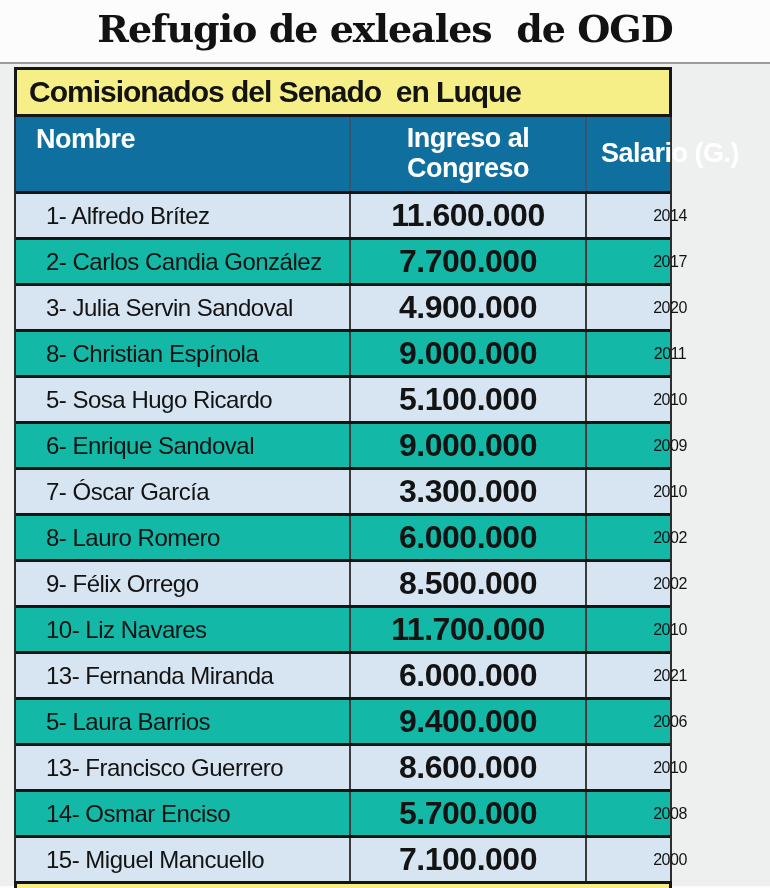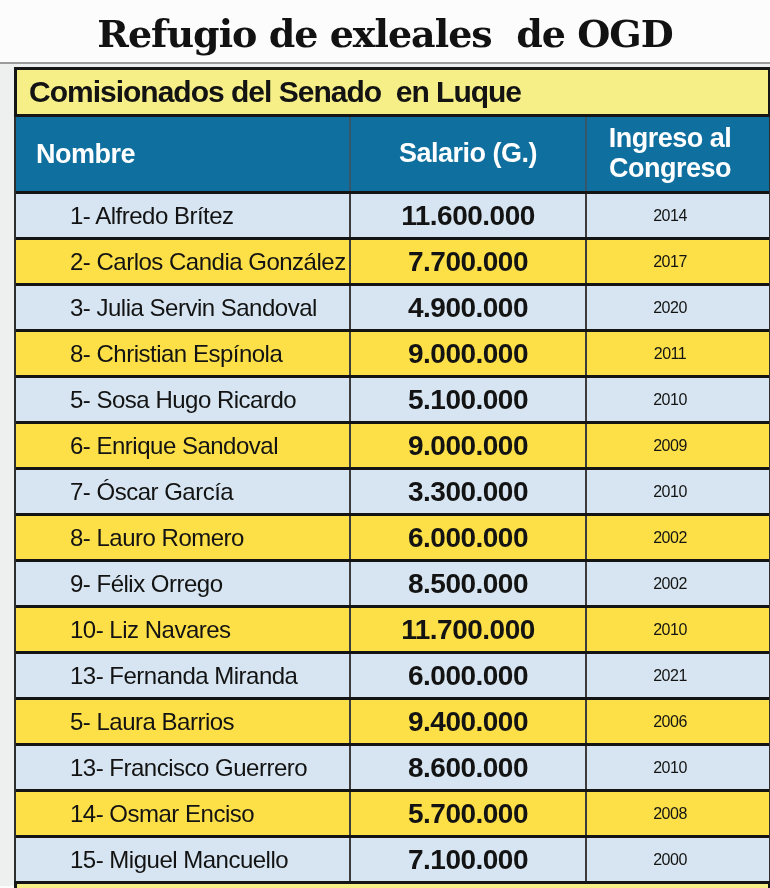--- a/index.html
+++ b/index.html
@@ -10,39 +10,39 @@
     width: 770px; height: 888px;
     overflow: hidden;
     background: #fcfcfc;
   }
 
   
   .title-band {
     height: 64px;
     background: #fcfcfc;
     border-bottom: 2px solid #9b9b9b;
-    display: flex; align-items: flex-end; justify-content: center;
+    display: flex; align-items: center; justify-content: center;
   }
   .main-title {
     font-family: "DejaVu Serif", serif;
     font-weight: bold;
     font-size: 38px;
     color: #121212;
     letter-spacing: -1px;
     white-space: pre-wrap;
     padding-bottom: 6px;
   }
 
   
   .table-zone {
     height: 822px;
     background: #eef0ef;
     padding: 3px 0 0 14px;
   }
-  .infographic { width: 757px; }
+  .infographic { width: 658px; }
 
   
   .banner {
     height: 50px;
     background: #f6ef88;
     border: 3px solid #161616;
     display: flex; align-items: center;
     padding-left: 12px;
   }
   .banner-text {
@@ -72,47 +72,46 @@
     font-size: 27px;
     letter-spacing: -0.5px;
     text-align: center;
     white-space: pre-line;
     line-height: 1.1;
   }
   .h-cell + .h-cell { border-left: 2px solid #37566b; }
   .h-name {
     justify-content: flex-start;
     align-items: flex-start;
-    padding: 23px 0 0 20px;
+    padding: 8px 0 0 20px;
   }
 
   .t-row {
     display: grid;
     grid-template-columns: 333px 236px 168px;
     height: 46px;
     border-top: 3px solid #141414;
   }
   .t-row.alt  { background: #d6e5f1; }
-  .t-row.plain{ background: #fde047; }
+  .t-row.plain{ background: #14b8a6; }
 
   .cell {
     display: flex; align-items: center;
     overflow: hidden;
     color: #131313;
   }
   .cell + .cell { border-left: 2px solid #3c3c3c; }
   .c-name {
     font-size: 24px;
     letter-spacing: -0.5px;
     padding-left: 30px;
-    margin-left: 24px;
   }
   .c-salary {
     justify-content: center;
-    font-size: 28px;
+    font-size: 32px;
     font-weight: bold;
     letter-spacing: -0.5px;
   }
   .c-year {
     justify-content: center;
     font-size: 16px;
     letter-spacing: -0.5px;
   }
 
   .bottom-strip {
@@ -135,23 +134,23 @@
   <div class="table-zone">
     <div class="infographic">
 
       <div class="banner">
         <span class="banner-text">Comisionados del Senado  en Luque</span>
       </div>
 
       <div class="grid">
         <div class="t-head">
           <div class="h-cell h-name">Nombre</div>
-          <div class="h-cell">Salario (G.)</div>
           <div class="h-cell">Ingreso al
 Congreso</div>
+          <div class="h-cell">Salario (G.)</div>
         </div>
 
         <div>
             <div class="t-row alt">
               <div class="cell c-name">1- Alfredo Brítez</div>
               <div class="cell c-salary">11.600.000</div>
               <div class="cell c-year">2014</div>
             </div>
             <div class="t-row plain">
               <div class="cell c-name">2- Carlos Candia González</div>

